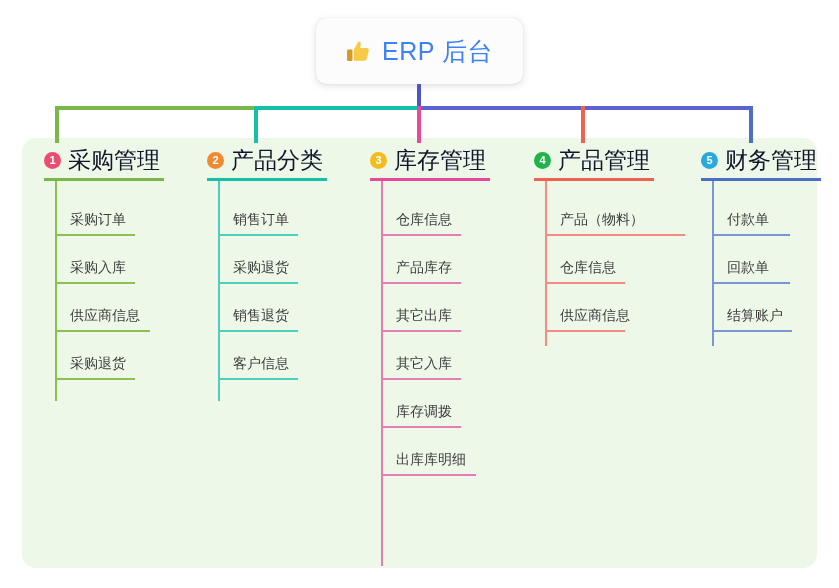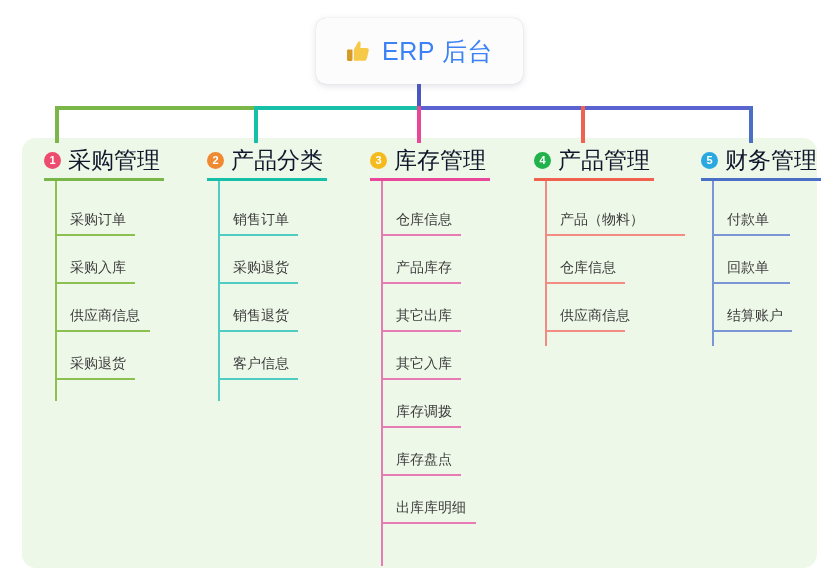--- a/index.html
+++ b/index.html
@@ -232,24 +232,20 @@
       </div>
       <div class="leaf">
         <span class="leaf-label">其它入库</span>
         <div class="leaf-rule" style="background: rgb(231, 124, 180); width: 80px;"></div>
       </div>
       <div class="leaf">
         <span class="leaf-label">库存调拨</span>
         <div class="leaf-rule" style="background: rgb(231, 124, 180); width: 80px;"></div>
       </div>
       <div class="leaf">
-        <span class="leaf-label">库存盘点</span>
-        <div class="leaf-rule" style="background: rgb(231, 124, 180); width: 80px;"></div>
-      </div>
-      <div class="leaf">
         <span class="leaf-label">出库库明细</span>
         <div class="leaf-rule" style="background: rgb(231, 124, 180); width: 95px;"></div>
       </div>
     </div>
 </div>
 
 <div class="column" style="left:534px; top:148px;">
   <div class="col-header">
     <span class="badge" style="background: rgb(33, 178, 75);">4</span>
     <span class="col-title">产品管理</span>

